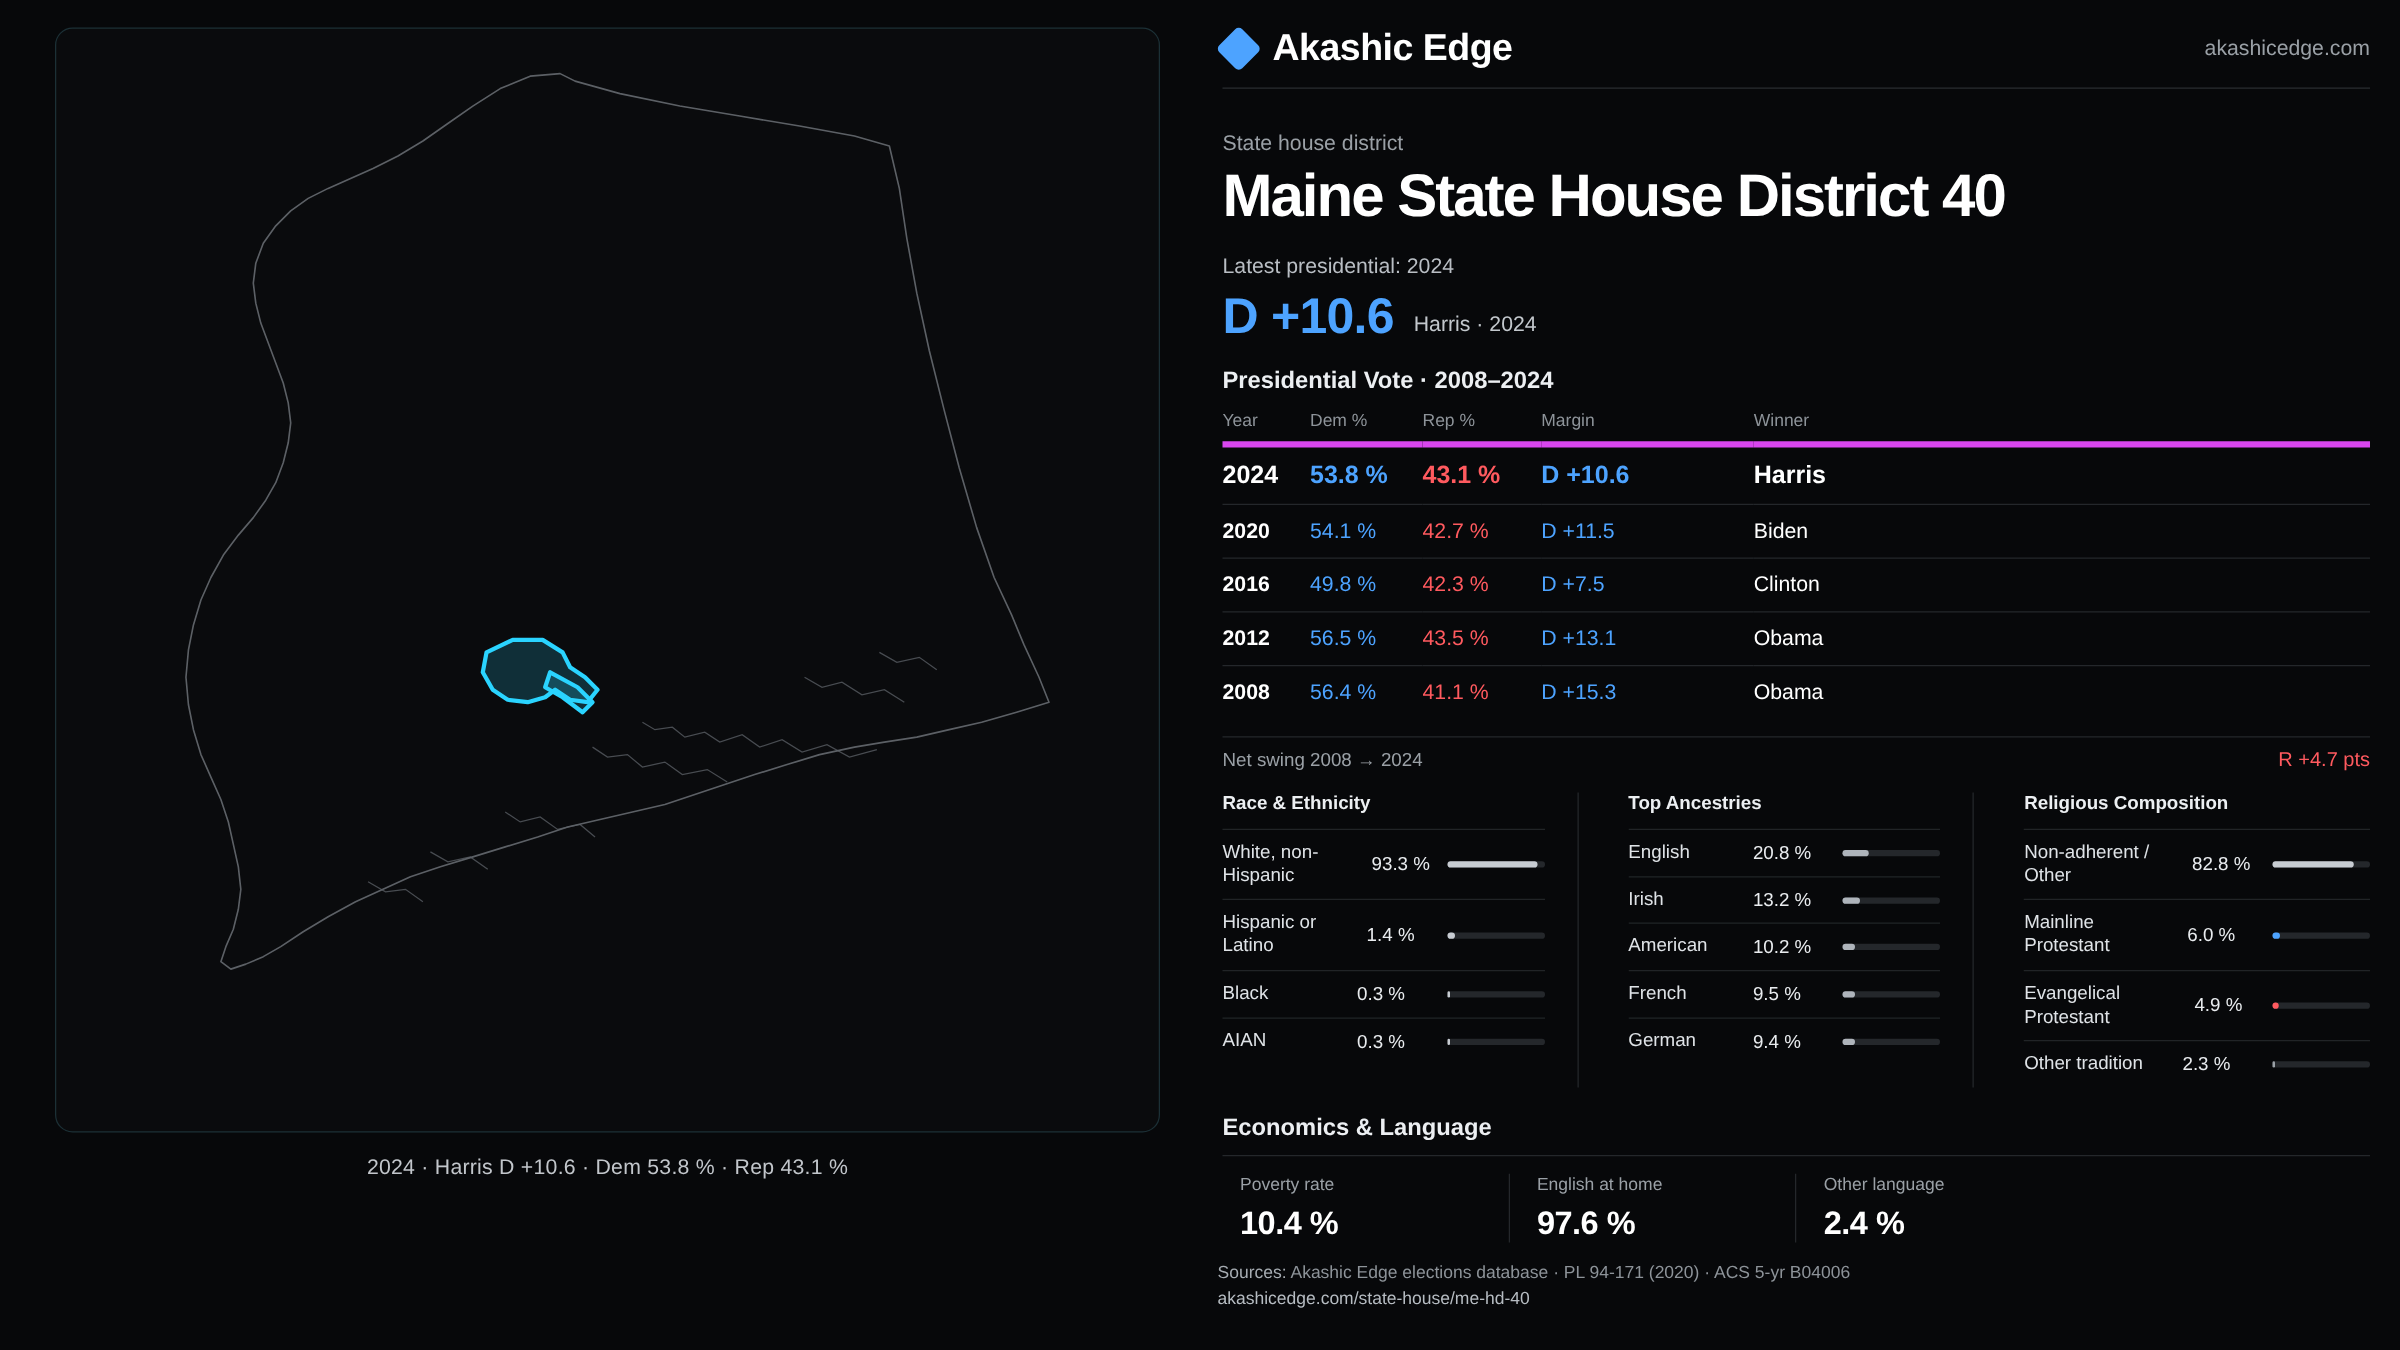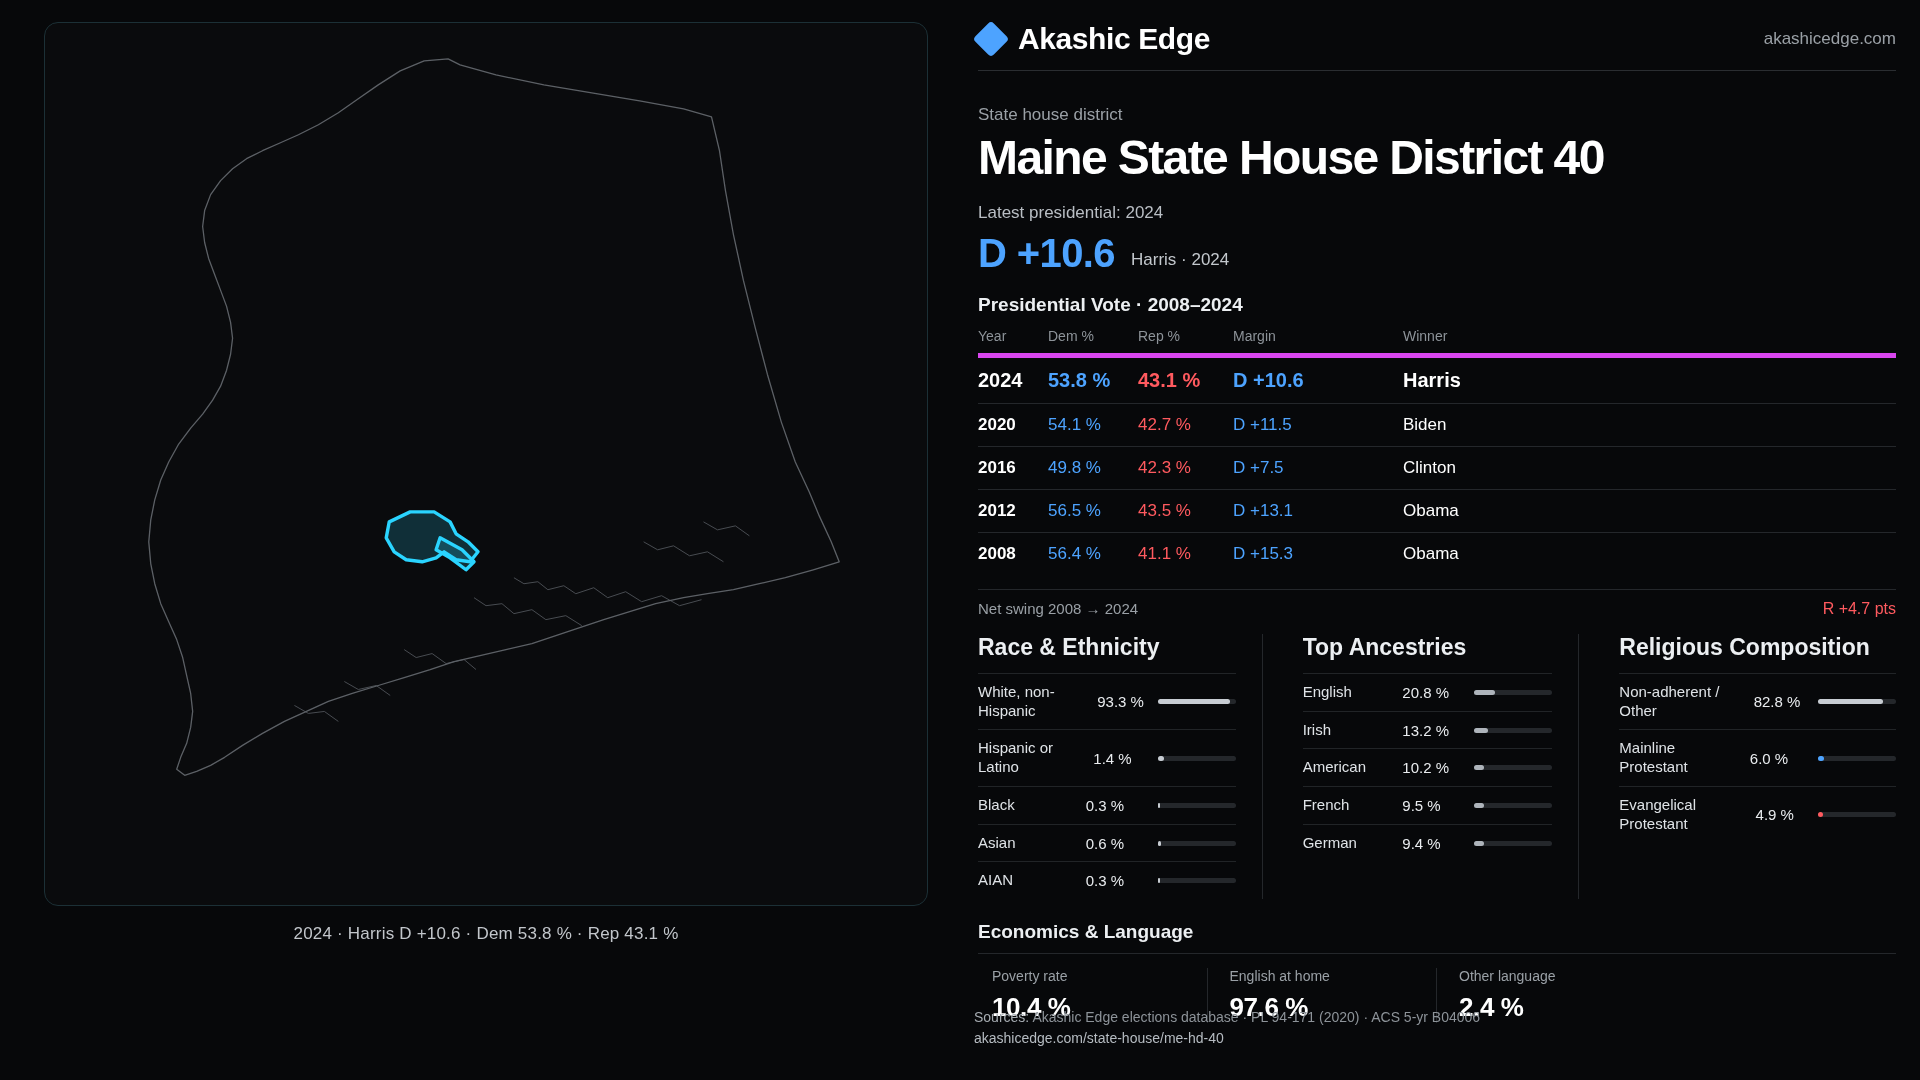--- a/index.html
+++ b/index.html
@@ -160,21 +160,21 @@
     margin-top: 16px;
     display: grid;
     grid-template-columns: 1fr 1fr 1fr;
     gap: 0 32px;
   }
   .demo-col { border-right: 1px solid #24272b; padding-right: 26px; }
   .demo-col:last-child { border-right: none; padding-right: 0; }
   .demo-col.mid { padding-left: 8px; }
   .demo-col.last { padding-left: 8px; }
   .demo-head {
-    font-size: 23px;
+    font-size: 15px;
     font-weight: 700;
     color: #eceff2;
     margin-bottom: 12px;
   }
   .demo-row {
     display: flex;
     align-items: center;
     gap: 10px;
     padding: 9px 0;
     border-top: 1px solid #212427;
@@ -381,27 +381,20 @@
             </div>
         </div>
         <div class="demo-row">
           <div class="demo-label">Black</div>
           <div class="demo-val">0.3 %</div>
           <div class="bar-track">
               <div class="bar-fill" style="width:3%;background:#c7ccd2"></div>
             </div>
         </div>
         <div class="demo-row">
-          <div class="demo-label">Asian</div>
-          <div class="demo-val">0.6 %</div>
-          <div class="bar-track">
-              <div class="bar-fill" style="width:4%;background:#c7ccd2"></div>
-            </div>
-        </div>
-        <div class="demo-row">
           <div class="demo-label">AIAN</div>
           <div class="demo-val">0.3 %</div>
           <div class="bar-track">
               <div class="bar-fill" style="width:3%;background:#c7ccd2"></div>
             </div>
         </div>
       </div>
 
       <div class="demo-col mid">
         <div class="demo-head">Top Ancestries</div>
@@ -456,20 +449,27 @@
           <div class="demo-val">6.0 %</div>
           <div class="bar-track">
               <div class="bar-fill" style="width:8%;background:#4da3ff"></div>
             </div>
         </div>
         <div class="demo-row">
           <div class="demo-label">Evangelical Protestant</div>
           <div class="demo-val">4.9 %</div>
           <div class="bar-track">
               <div class="bar-fill" style="width:6%;background:#ff5a5f"></div>
+            </div>
+        </div>
+        <div class="demo-row">
+          <div class="demo-label">Other tradition</div>
+          <div class="demo-val">2.3 %</div>
+          <div class="bar-track">
+              <div class="bar-fill" style="width:3%;background:#9aa0a6"></div>
             </div>
         </div>
       </div>
     </div>
 
     <div class="econ-head">Economics &amp; Language</div>
     <div class="econ-grid">
       <div class="econ-cell">
         <div class="econ-label">Poverty rate</div>
         <div class="econ-val">10.4 %</div>

